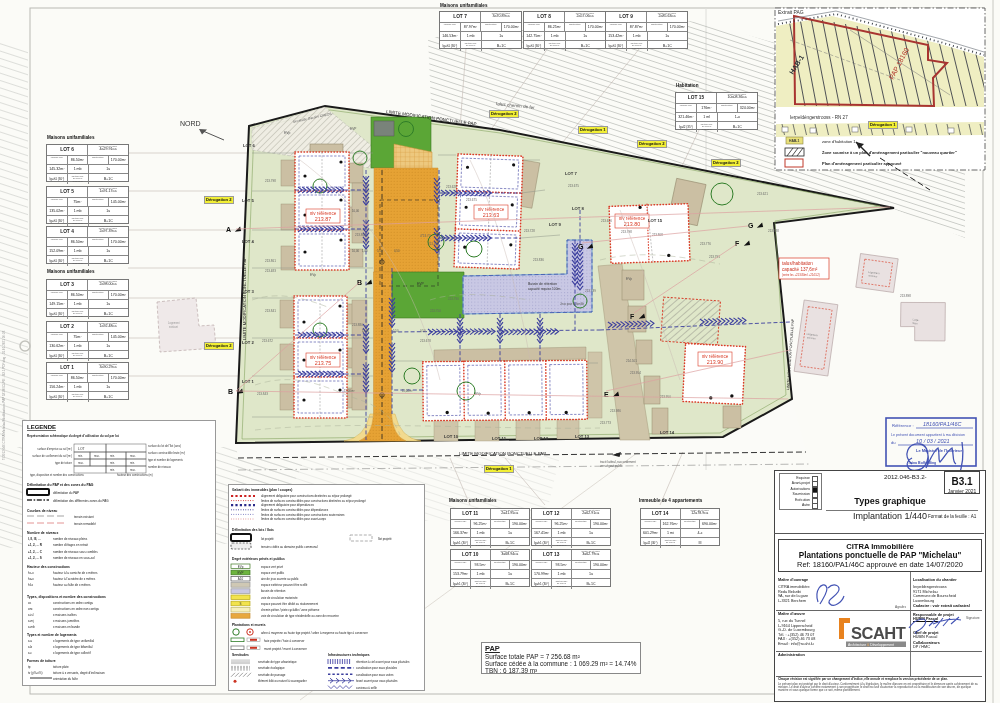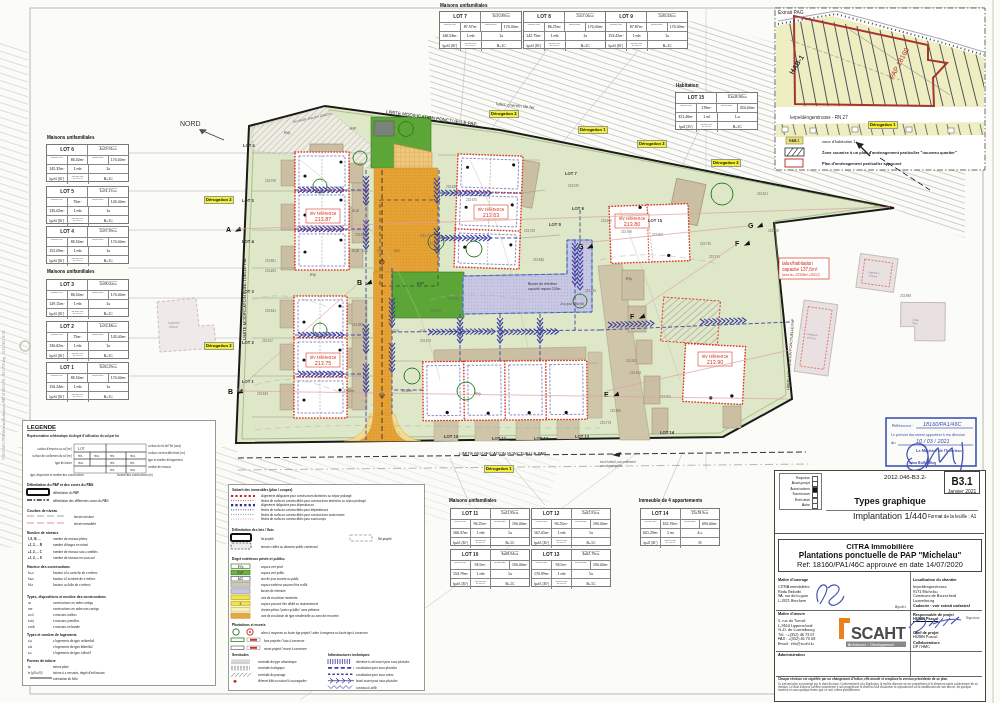--- a/index.html
+++ b/index.html
@@ -1575,20 +1575,26 @@
         </div>
   <div class="c" style="width:25%">
           <div class="tinyl" style="margin-top:1px">hauteur max<br>hc 6.50 m<br>hf 11.00 m</div>
         </div>
   <div class="c" style="width:50%">
           <div class="bigv" style="margin-top:3px">III</div>
         </div>
  </div>
 </div>
 
+<div class="abs" style="left:481px;top:642px;width:158px;height:30px;border:1px solid #888;background:#fff">
+<div style="font-size:7.5px;font-weight:bold;text-decoration:underline;color:#222;margin:1px 0 0 3px">PAP</div>
+<div style="font-size:6.4px;color:#222;margin-left:3px">Surface totale PAP = 7 256.68 m²</div>
+<div style="font-size:6.4px;color:#222;margin-left:3px">Surface cédée à la commune : 1 069.29 m² = 14.74%</div>
+<div style="font-size:6.4px;color:#222;margin-left:3px">TBN : 6 187.39 m³</div>
+</div>
 
 <div class="abs" style="left:22px;top:420px;width:192px;height:264px;border:1px solid #999;background:#fff"></div>
 <svg class="abs" style="left:22px;top:420px" width="192" height="264" viewBox="0 0 192 264">
 <text x="5" y="9" font-size="6" font-weight="bold" text-decoration="underline" fill="#111" font-family="Liberation Sans">LEGENDE</text>
 <text x="5" y="17" font-size="3" font-weight="bold" fill="#222" font-family="Liberation Sans">Représentation schématique du degré d'utilisation du sol par lot</text>
 <g stroke="#555" stroke-width="0.5" fill="none">
 <rect x="52" y="24" width="32" height="8"></rect>
         <rect x="84" y="24" width="40" height="8"></rect>
 <rect x="52" y="32" width="16" height="7"></rect>
         <rect x="68" y="32" width="16" height="7"></rect>

